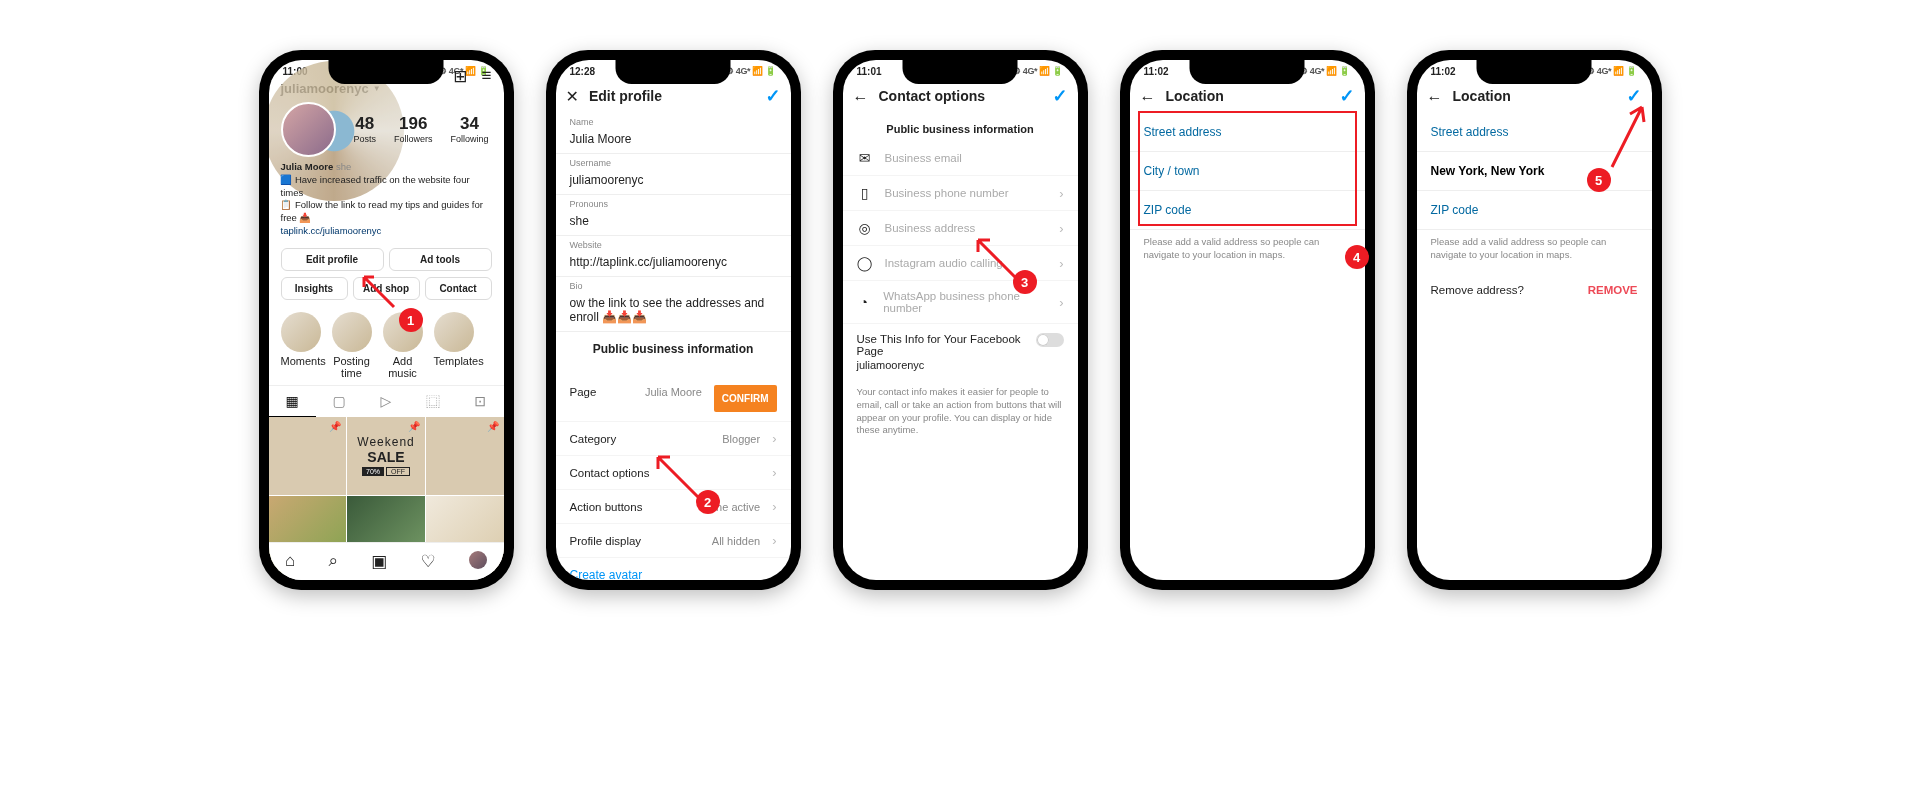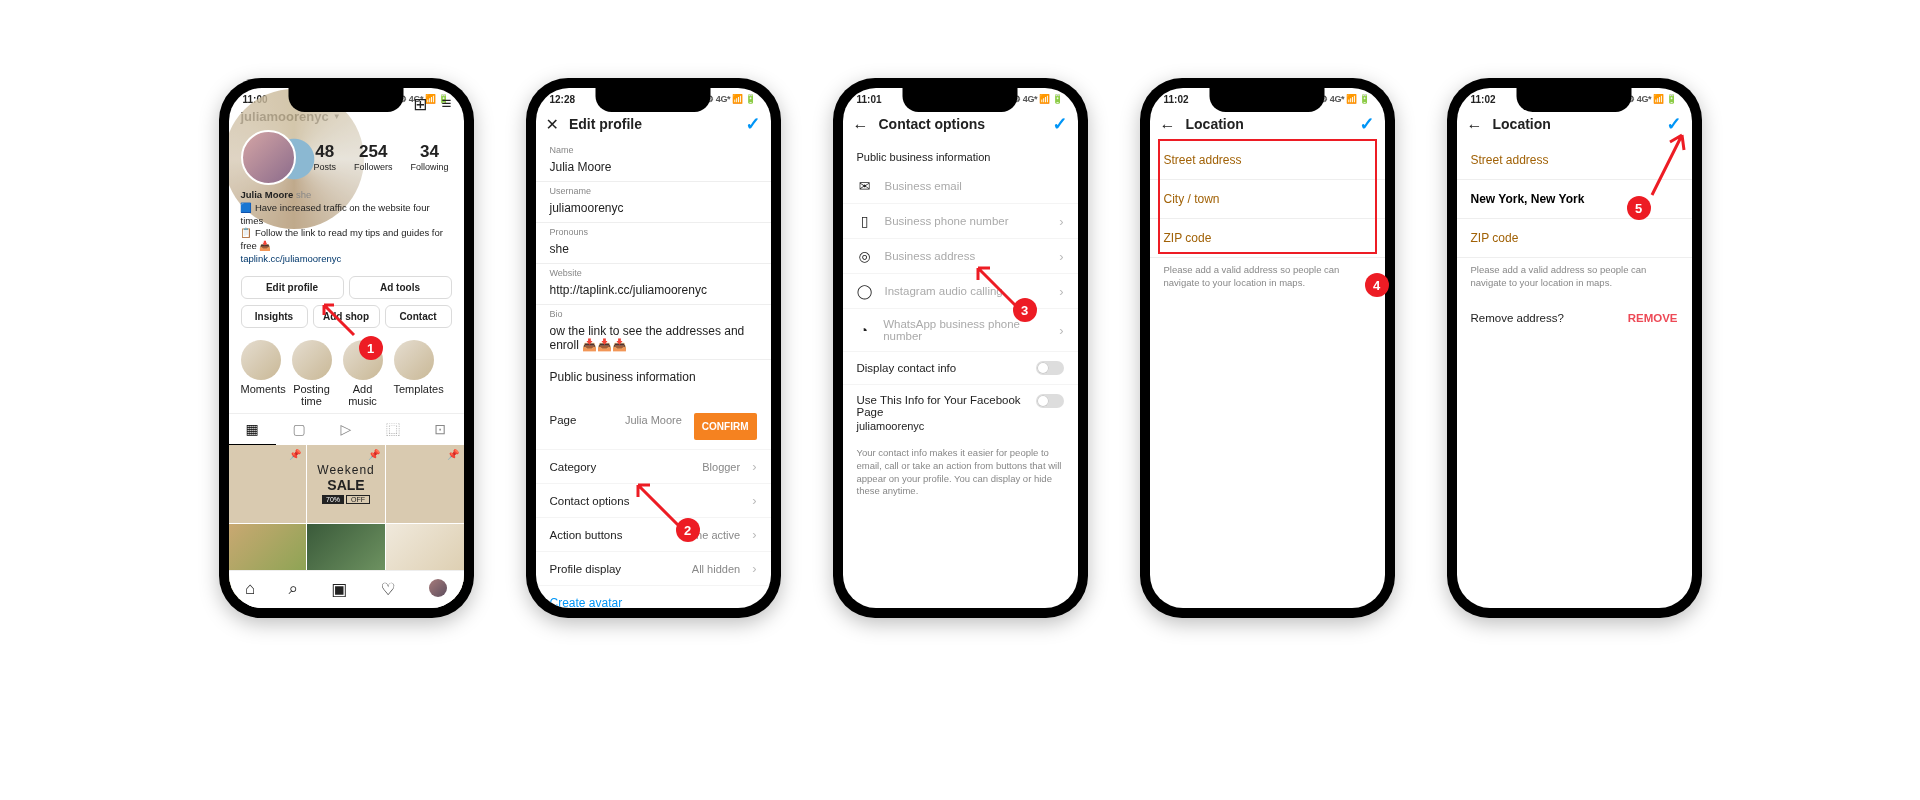--- a/index.html
+++ b/index.html
@@ -1,17 +1,17 @@
 <!DOCTYPE html>
 <html><head>
 <meta charset="utf-8">
 <style>
 * { box-sizing: border-box; margin: 0; padding: 0; }
 body { font-family: -apple-system, Helvetica, Arial, sans-serif; background: #fff; width: 1920px; height: 800px; overflow: hidden; }
-.stage { display: flex; gap: 52px; padding: 78px 20px; justify-content: center; }
+.stage { display: flex; gap: 32px; padding: 50px 20px; justify-content: center; }
 .phone { width: 255px; height: 540px; background: #000; border-radius: 42px; padding: 10px; position: relative; box-shadow: 0 6px 20px rgba(0,0,0,.25); }
 .notch { position: absolute; top: 10px; left: 50%; transform: translateX(-50%); width: 115px; height: 24px; background: #000; border-radius: 0 0 16px 16px; z-index: 5; }
 .screen { width: 100%; height: 100%; background: #fff; border-radius: 33px; overflow: hidden; position: relative; font-size: 10.5px; color: #222; }
 .statusbar { display: flex; justify-content: space-between; padding: 6px 14px 2px; font-size: 10px; font-weight: 600; }
 .statusbar .right { font-size: 9px; letter-spacing: -.3px; color: #555; }
 .header { display: flex; align-items: center; padding: 6px 10px; gap: 10px; }
 .header .title { font-weight: 700; font-size: 14px; flex: 1; }
 .check { color: #0095f6; font-size: 18px; font-weight: 700; }
 .back { font-size: 16px; }
 
@@ -45,35 +45,35 @@
 .grid3 .g.p2 { background: linear-gradient(135deg,#3a5a3a,#7aa06a); }
 .grid3 .g.p3 { background: linear-gradient(135deg,#f0e9dc,#d9c9a8); }
 .pin { position: absolute; top: 4px; right: 4px; color: #fff; font-size: 10px; }
 .btm { position: absolute; bottom: 0; left: 0; right: 0; display: flex; justify-content: space-around; padding: 8px 0; border-top: 1px solid #eee; background: #fff; font-size: 17px; }
 .btm .av { width: 18px; height: 18px; border-radius: 50%; background: linear-gradient(135deg,#a67b7b,#5e4e5e); }
 
 
 .field { padding: 4px 14px 2px; border-bottom: 1px solid #eee; }
 .field .lab { font-size: 9px; color: #888; margin-bottom: 2px; }
 .field .val { font-size: 12px; padding: 3px 0 5px; }
-.section-title { font-size: 12px; font-weight: 400; padding: 10px 14px 6px; }
+.section-title { font-size: 12px; font-weight: 700; padding: 10px 14px 6px; text-align: center; }
 .row { display: flex; align-items: center; padding: 9px 14px; font-size: 11.5px; border-bottom: 1px solid #f4f4f4; gap: 12px; }
 .row .hint { margin-left: auto; color: #888; font-size: 11px; }
 .row .chev2 { color: #bbb; font-size: 13px; }
 .row .ico { width: 16px; text-align: center; color: #222; font-size: 14px; }
 .row.ph2 { color: #aaa; }
 .toggle { width: 28px; height: 14px; background: #ddd; border-radius: 7px; position: relative; margin-left: auto; flex-shrink: 0; }
 .toggle::after { content: ""; position: absolute; right: 1px; top: 1px; width: 12px; height: 12px; background: #fff; border-radius: 50%; box-shadow: 0 0 0 1px #ccc inset; }
 .toggle.off::after { left: 1px; right: auto; }
 .linkish { color: #0095f6; padding: 10px 14px; font-size: 12px; }
 .hintbelow { color: #888; font-size: 9.5px; padding: 6px 14px; line-height: 1.35; }
 .confirm { background: #f58220; color: #fff; padding: 8px 8px; font-size: 10px; font-weight: 700; border-radius: 2px; margin-top: 14px; }
 
 
-.loc-field { padding: 12px 14px; border-bottom: 1px solid #eee; font-size: 12px; color: #a16207; }
+.loc-field { padding: 12px 14px; border-bottom: 1px solid #eee; font-size: 12px; color: #0369a1; }
 .loc-field.bld { color: #000; font-weight: 700; }
 .remove { display: flex; justify-content: space-between; padding: 16px 14px; font-size: 11.5px; }
 .remove .r { color: #ed4956; font-weight: 700; }
 .redbox { position: absolute; border: 2px solid #ed1c24; pointer-events: none; }
 
 
 .marker { position: absolute; width: 24px; height: 24px; border-radius: 50%; background: #ed1c24; color: #fff; font-size: 13px; font-weight: 700; display: flex; align-items: center; justify-content: center; z-index: 10; }
 .arrow { position: absolute; z-index: 9; pointer-events: none; }
 </style>
 </head>
@@ -95,21 +95,21 @@
     <div class="prof-top">
       <div class="avatar-bg"></div>
       <div class="uname">
         <span>juliamoorenyc</span>
         <span class="chev">▼</span>
       </div>
       <div class="prof-flex">
         <div class="avatar"></div>
         <div class="stats">
           <div><b>48</b><span>Posts</span></div>
-          <div><b>254</b><span>Followers</span></div>
+          <div><b>196</b><span>Followers</span></div>
           <div><b>34</b><span>Following</span></div>
         </div>
       </div>
       <div class="bio">
         <span class="nm">Julia Moore</span>
         <span style="color:#888">she</span><br>
         <span>🟦 Have increased traffic on the website four times</span><br>
         <span>📋 Follow the link to read my tips and guides for free 📥</span><br>
         <span class="lnk">taplink.cc/juliamoorenyc</span>
       </div>
@@ -267,24 +267,20 @@
     <div class="row ph2">
           <span class="ico">◯</span>
           <span>Instagram audio calling</span>
           <span class="chev2" style="margin-left:auto">›</span>
         </div>
     <div class="row ph2">
           <span class="ico">◔</span>
           <span>WhatsApp business phone number</span>
           <span class="chev2" style="margin-left:auto">›</span>
         </div>
-    <div class="row">
-          <span>Display contact info</span>
-          <span class="toggle off"></span>
-        </div>
     <div class="row" style="border-bottom:none;flex-direction:column;align-items:flex-start;gap:2px">
       <div style="display:flex;width:100%;align-items:flex-start">
             <span>Use This Info for Your Facebook Page</span>
             <span class="toggle off"></span>
           </div>
       <span style="font-size:11px">juliamoorenyc</span>
     </div>
     <div class="hintbelow">Your contact info makes it easier for people to email, call or take an action from buttons that will appear on your profile. You can display or hide these anytime.</div>
   </div>
   <svg class="arrow" style="left:140px;top:185px;width:50px;height:50px">

